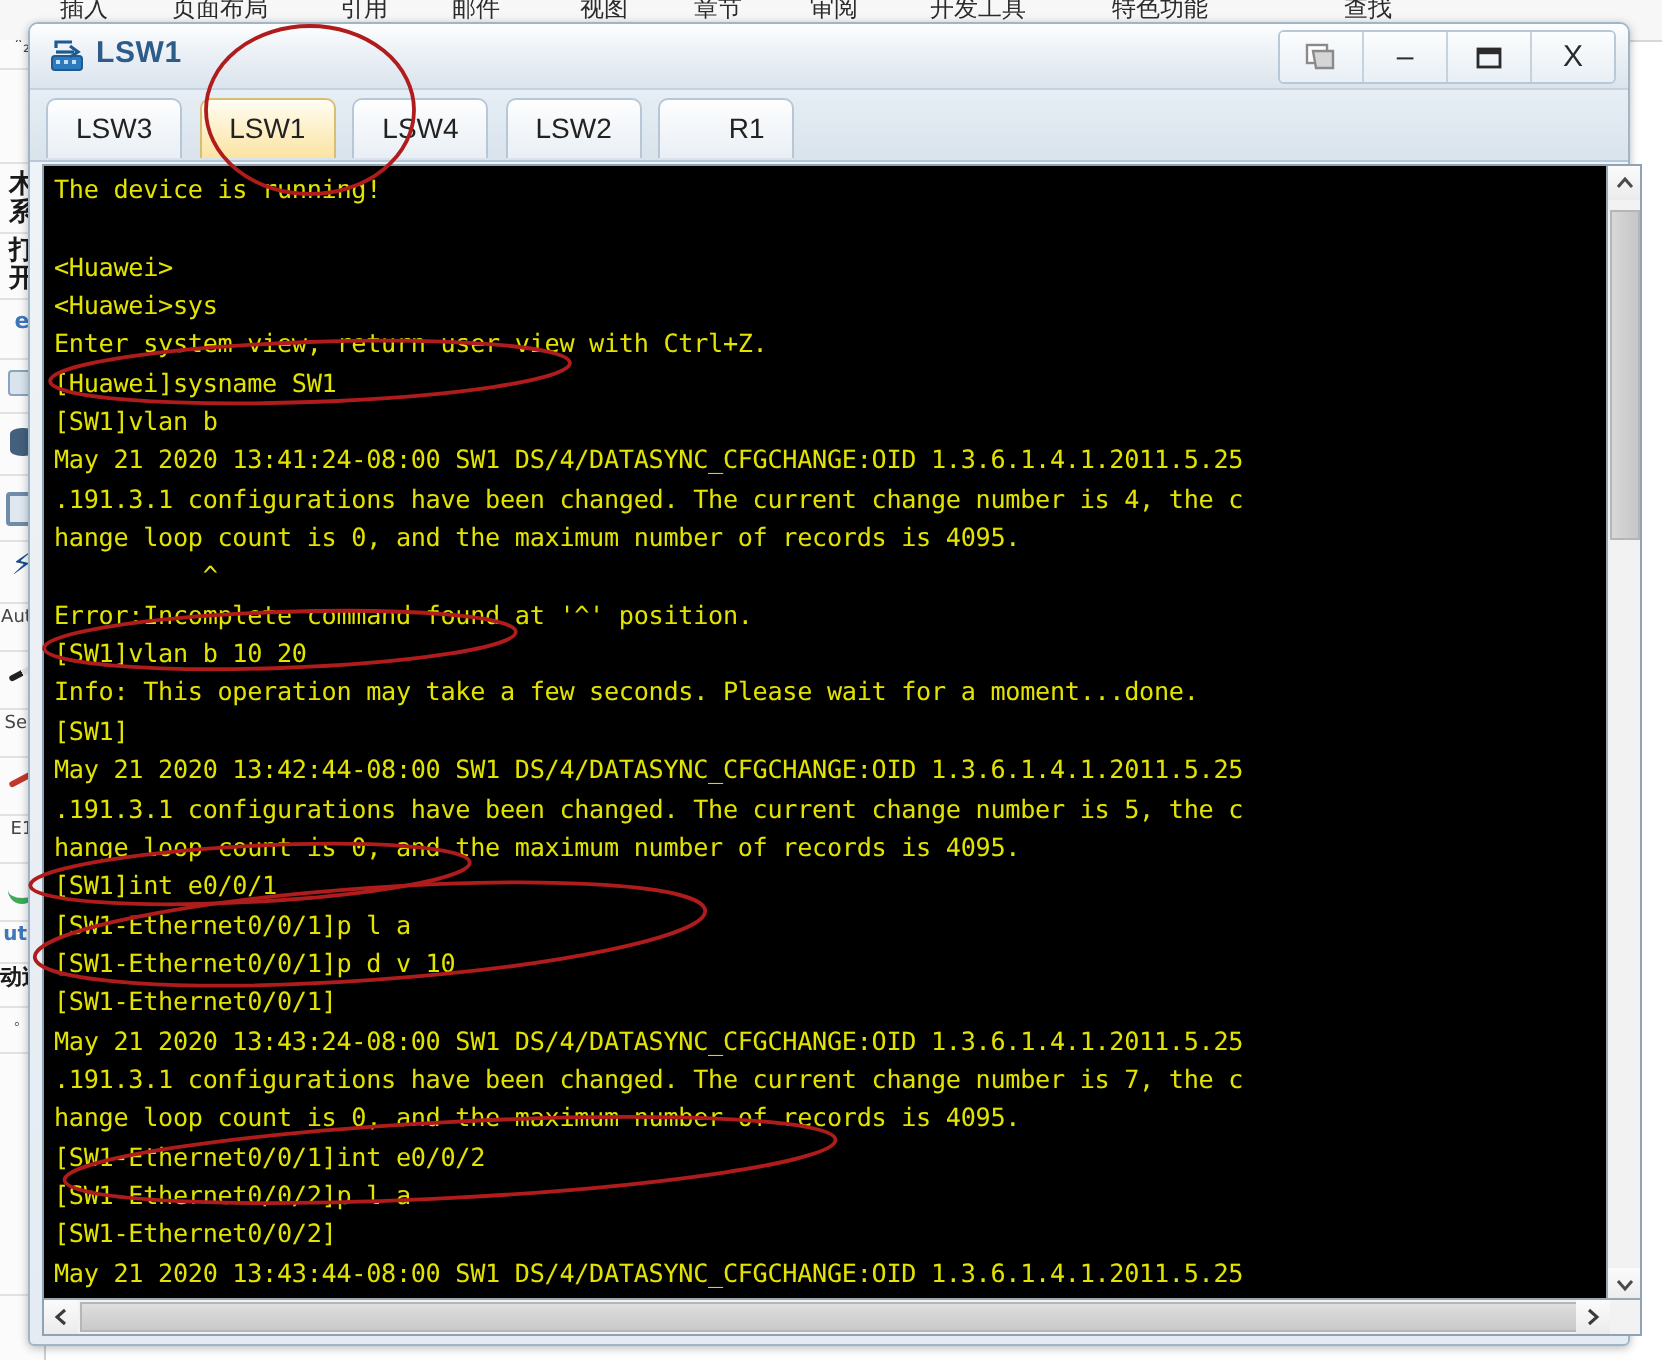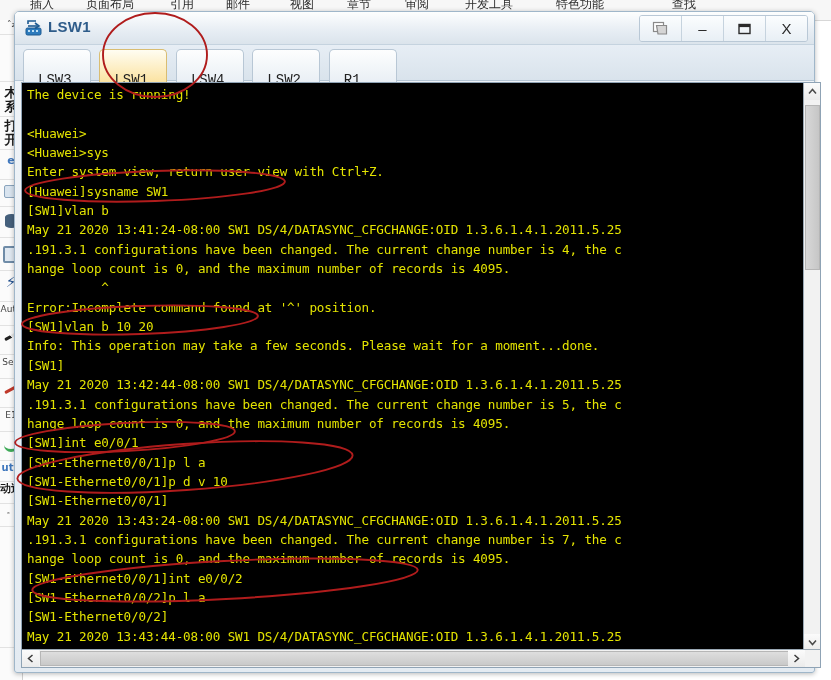--- a/index.html
+++ b/index.html
@@ -155,31 +155,31 @@
     background: linear-gradient(#e7eef5, #d9e3ec);
     padding: 4px 0 0 8px;
     box-sizing: border-box;
     border-bottom: 1px solid #b7c7d6;
   }
   .tab {
     display: inline-block;
     height: 30px;
     min-width: 68px;
     margin-right: 4px;
-    padding: 16px 14px;
+    padding: 0 14px;
     box-sizing: border-box;
     border: 1px solid #b8c7d5;
     border-bottom: none;
     border-radius: 5px 5px 0 0;
     background: linear-gradient(#fdfefe, #e9eff5);
     font-size: 14px;
     color: #222;
     line-height: 29px;
-    text-align: left;
-    font-family: Liberation Mono, monospace;
+    text-align: right;
+    font-family: Liberation Sans, sans-serif;
     vertical-align: top;
   }
   .tab.active {
     background: linear-gradient(#fffdf2, #fbe3a2);
     border-color: #d9bd72;
     font-weight: normal;
   }
 
   
   .term-wrap {

